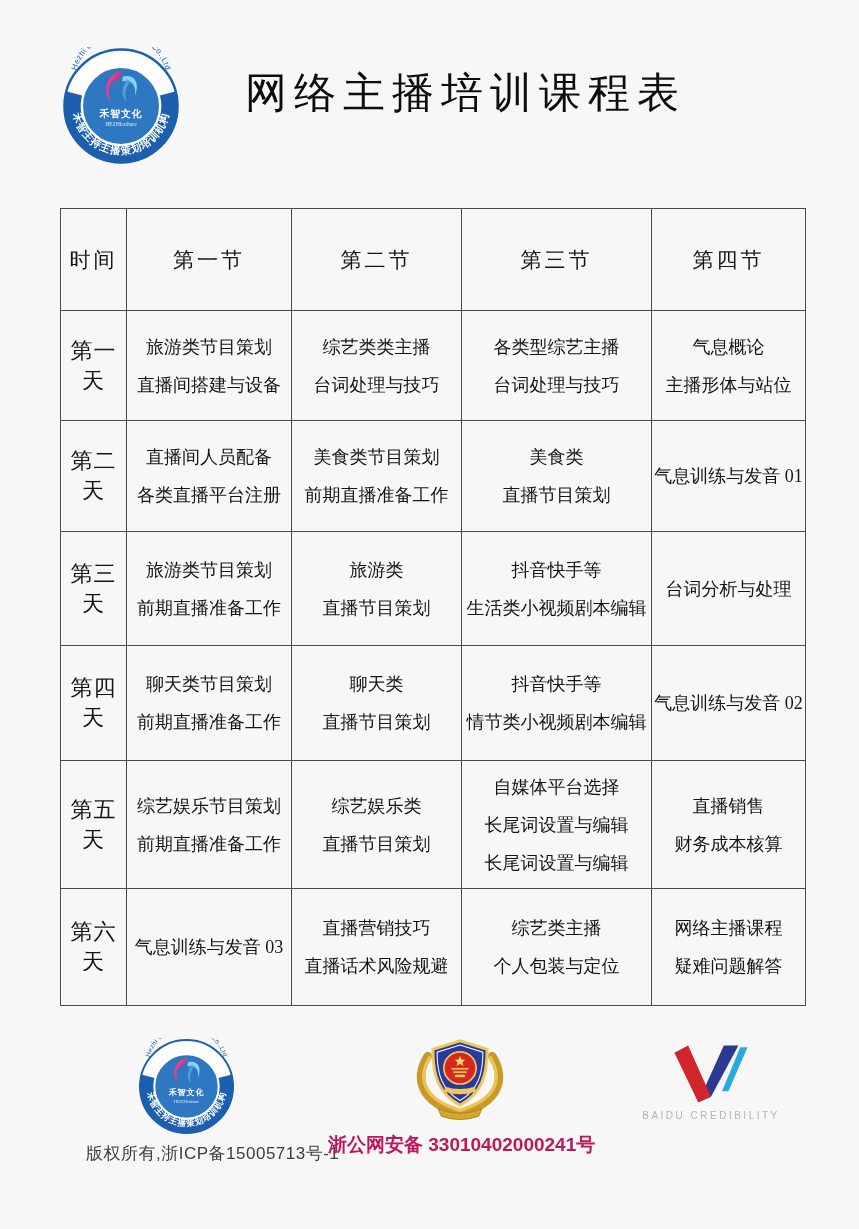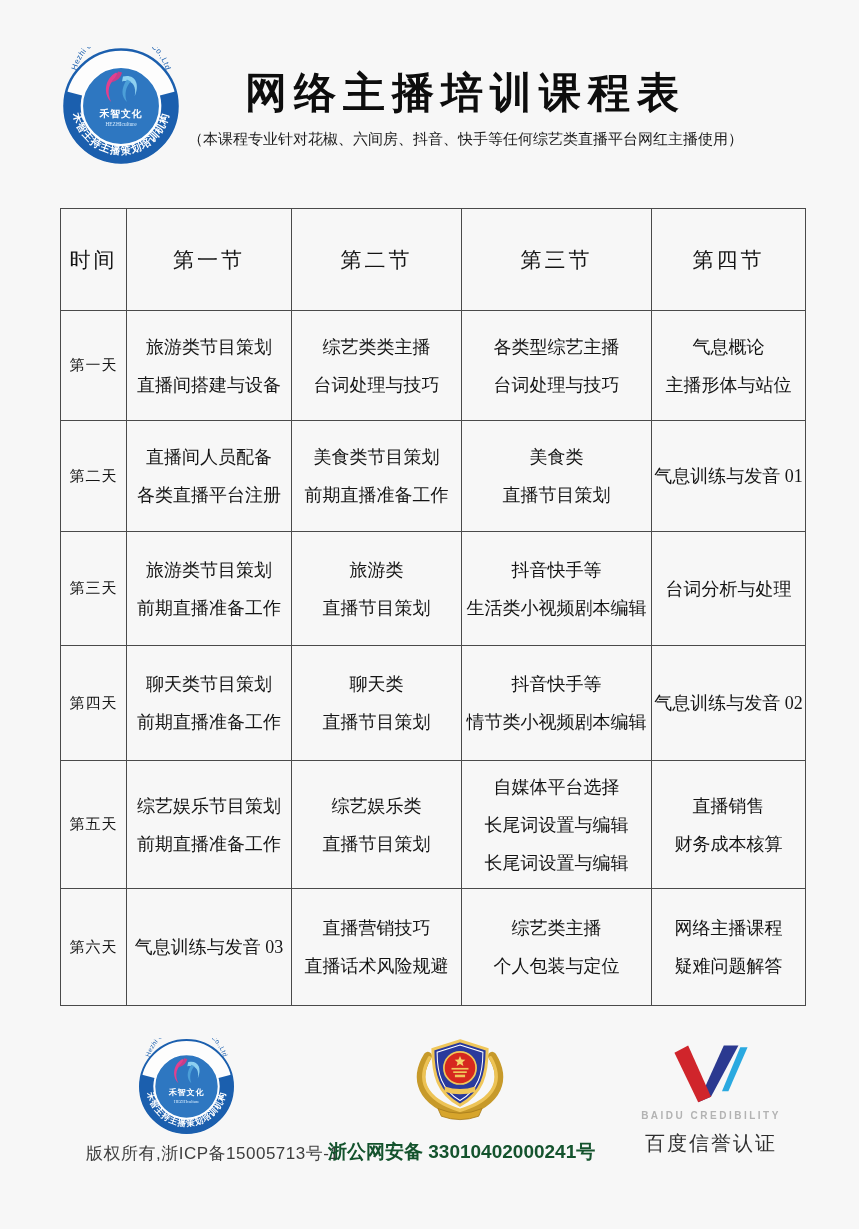--- a/index.html
+++ b/index.html
@@ -6,67 +6,67 @@
   .page{
     position:relative;width:859px;height:1229px;
     background:#f7f7f7;overflow:hidden;
     font-family:"Liberation Serif","DejaVu Serif",serif;
     color:#141414;
   }
   
   .hezhi-logo-top{position:absolute;left:62px;top:47px;width:118px;height:118px;}
   .header-text{position:absolute;left:72px;right:0;top:68px;text-align:center;}
   .page-title{
-    margin:0;font-size:42px;font-weight:bold;letter-spacing:7px;
+    margin:0;font-size:42px;font-weight:normal;letter-spacing:7px;
     line-height:1.2;color:#0d0d0d;
   }
   .page-subtitle{
     margin:12px 0 0 0;font-size:15px;letter-spacing:0px;color:#1c1c1c;
   }
   
   table.course{
     position:absolute;left:60px;top:208px;width:745px;
     border-collapse:collapse;table-layout:fixed;
     background:transparent;
     padding-left:40px;
   }
   table.course th,table.course td{
     border:1px solid #4a4a4a;text-align:center;vertical-align:middle;
     padding:0;color:#141414;
   }
   table.course th{font-size:21px;font-weight:normal;letter-spacing:3px;}
   table.course td{font-size:18px;}
-  table.course td.time{font-size:15px;letter-spacing:1px;}
+  table.course td.time{font-size:22px;letter-spacing:1px;}
   table.course .line{line-height:38px;}
   thead tr{height:102px;}
   tbody tr:nth-child(1){height:110px;}
   tbody tr:nth-child(2){height:111px;}
   tbody tr:nth-child(3){height:114px;}
   tbody tr:nth-child(4){height:115px;}
   tbody tr:nth-child(5){height:128px;}
   tbody tr:nth-child(6){height:117px;}
   
   .f-left{position:absolute;left:86px;top:1038px;width:200px;text-align:center;}
   .f-center{position:absolute;left:328px;top:1034px;width:264px;text-align:center;}
   .f-right{position:absolute;left:616px;top:1040px;width:190px;text-align:center;}
   .copyright{
     font-family:"Liberation Sans","DejaVu Sans",sans-serif;
     font-size:17px;color:#3d3d3d;margin-top:3px;letter-spacing:0.5px;white-space:nowrap;
   }
   .police-text{
     font-family:"Liberation Sans","DejaVu Sans",sans-serif;
-    font-size:19px;font-weight:bold;color:#14532d;margin-top:12px;white-space:nowrap;
+    font-size:19px;font-weight:bold;color:#be185d;margin-top:5px;white-space:nowrap;
   }
   .baidu-cn{
     font-family:"Liberation Sans","DejaVu Sans",sans-serif;
     font-size:21px;color:#8f8f8f;letter-spacing:8px;padding-left:8px;margin-top:-4px;
   }
   .baidu-en{
     font-family:"Liberation Sans","DejaVu Sans",sans-serif;
-    font-size:10px;color:#b3b3b3;letter-spacing:2.5px;margin-top:2px;font-weight:bold;
+    font-size:10px;color:#b3b3b3;letter-spacing:2.5px;margin-top:2px;
   }
   .baidu-cert{
     font-family:"Liberation Sans","DejaVu Sans",sans-serif;
     font-size:20px;color:#2e2e2e;letter-spacing:2px;margin-top:9px;
   }
 </style>
 </head>
 <body>
 
 <div class="page">
@@ -88,21 +88,20 @@
       <path d="M57,25 C55,30 53,33 50,36 C56,35 60,31 61,26 Z" fill="#c73e88"></path>
       <path d="M62,30 C73,27 80,36 74,50 C76,39 71,33 61,35 Z" fill="#8ed0f0"></path>
       <path d="M66,33 C60,42 60,50 66,56 C63,48 65,40 70,35 Z" fill="#4c9fd8"></path>
       <text x="60" y="71" text-anchor="middle" font-size="10" fill="#ffffff" font-weight="bold" letter-spacing="1">禾智文化</text>
       <text x="60" y="80" text-anchor="middle" font-size="5.5" fill="#d6ecff">HEZHIculture</text>
     </svg>
   </div>
 
   <div class="header-text">
     <h1 class="page-title">网络主播培训课程表</h1>
-    <p class="page-subtitle">（本课程专业针对花椒、六间房、抖音、快手等任何综艺类直播平台网红主播使用）</p>
   </div>
 
   <table class="course" id="course-table">
     <colgroup>
       <col style="width:66px">
         <col style="width:165px">
         <col style="width:170px">
       <col style="width:190px">
         <col style="width:154px">
     </colgroup>
@@ -270,16 +269,15 @@
     <div class="police-text">浙公网安备 33010402000241号</div>
   </div>
 
   <div class="f-right">
     <svg viewBox="0 0 96 70" width="92" height="64">
       <polygon points="60,56 67,56 88,8 80,8" fill="#2aa9e0"></polygon>
       <polygon points="34,68 48,62 78,6 62,6" fill="#2b3990"></polygon>
       <polygon points="8,14 23,6 48,62 34,68" fill="#d0252b"></polygon>
     </svg>
     <div class="baidu-en">BAIDU CREDIBILITY</div>
-    <div class="baidu-cert">百度信誉认证</div>
   </div>
 
 </div>
 
 </body></html>

